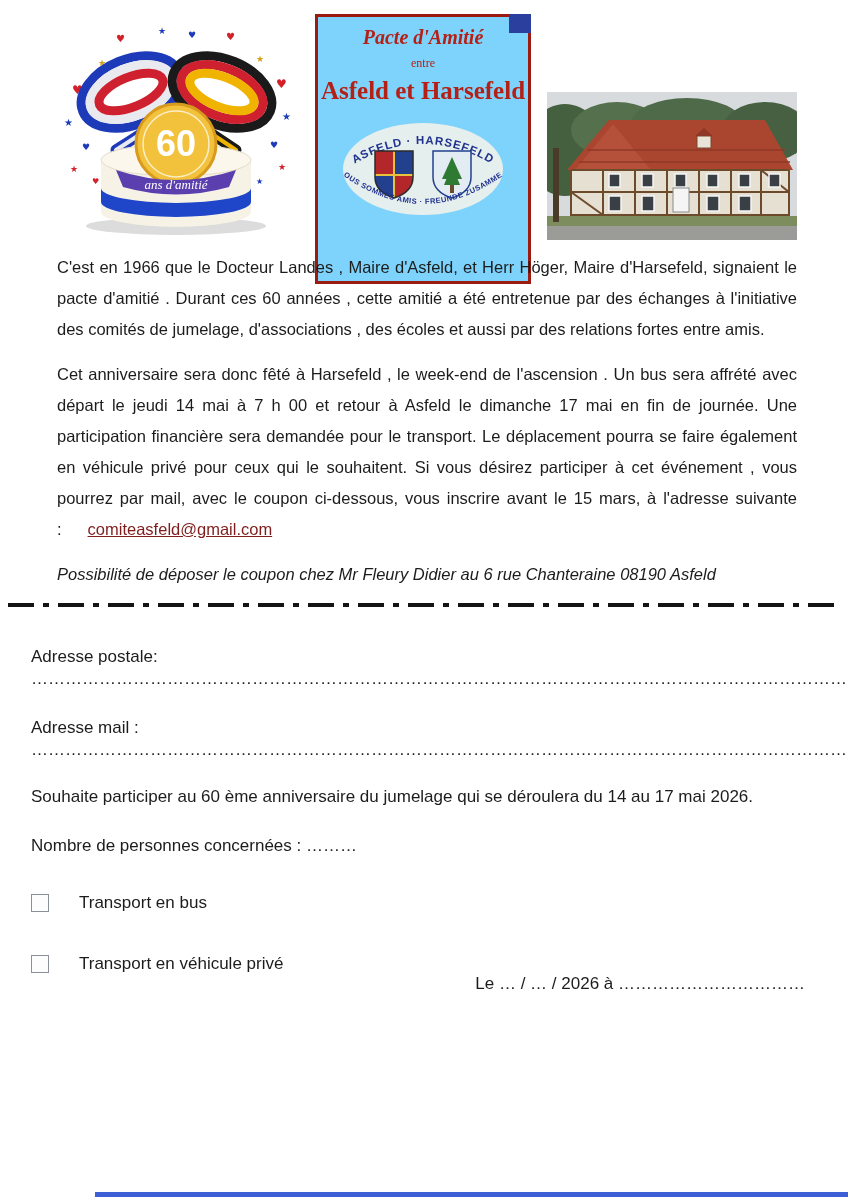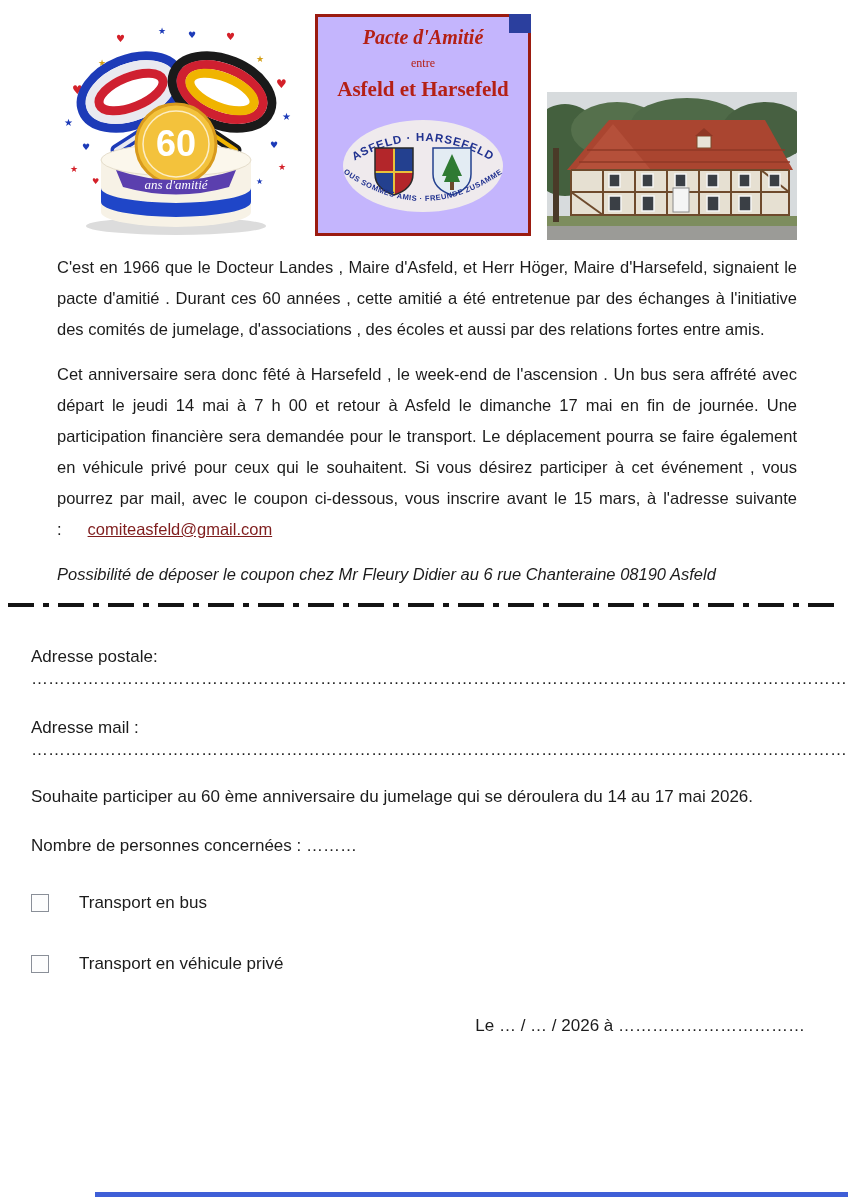--- a/index.html
+++ b/index.html
@@ -4,29 +4,29 @@
 <style>
   html,body{margin:0;padding:0;background:#888;}
   .page{
     position:relative;width:848px;height:1200px;margin:0 auto;
     background:#ffffff;overflow:hidden;
     font-family:"Liberation Sans",sans-serif;color:#1c1c1c;
   }
   
   .cake-wrap{position:absolute;left:58px;top:20px;width:237px;height:220px;}
   .emblem-box{
-    position:absolute;left:315px;top:14px;width:216px;height:222px;
-    background:#c4b5fd;border:3px solid #9b1b10;box-sizing:border-box;text-align:center;
+    position:absolute;left:315px;top:14px;width:216px;height:270px;
+    background:#7dd3fc;border:3px solid #9b1b10;box-sizing:border-box;text-align:center;
   }
   .emblem-corner{position:absolute;top:-3px;right:-3px;width:22px;height:19px;background:#2b3f9e;}
   .emblem-title{font-family:"Liberation Serif",serif;font-style:italic;font-weight:bold;
     color:#b42015;font-size:20px;margin-top:9px;}
   .emblem-entre{font-family:"Liberation Serif",serif;color:#b42015;font-size:12px;margin-top:7px;}
   .emblem-towns{font-family:"Liberation Serif",serif;font-weight:bold;color:#b42015;
-    font-size:21px;margin-top:6px;}
+    font-size:25px;margin-top:6px;}
   .emblem-art{margin-top:2px;}
   .photo-wrap{position:absolute;left:547px;top:92px;width:250px;height:148px;}
   
   .bodytext{position:absolute;left:57px;top:252px;width:740px;}
   .bodytext p{margin:0 0 14px 0;font-size:16.5px;line-height:31px;text-align:justify;}
   .note{font-style:italic;}
   .email-link{text-decoration:underline;margin-left:26px;color:#7f1d1d;}
   
   .cutline{
     position:absolute;left:8px;right:8px;top:603px;height:4px;
@@ -36,21 +36,21 @@
       #141414 35px,#141414 41px,
       transparent 41px,transparent 50px);
   }
   
   .form{position:absolute;left:31px;top:646px;right:31px;font-size:17px;}
   .form-line{white-space:pre-wrap;line-height:22px;}
   .mb1{margin-bottom:28px;} .mb2{margin-bottom:27px;} .mb3{margin-bottom:25px;}
   .mb4{margin-bottom:27px;} .mb5{margin-bottom:36px;}
   .check-row{display:flex;align-items:center;gap:8px;}
   .check-row.first{margin-bottom:41px;}
-  .check-row.second{margin-bottom:42px;}
+  .check-row.second{}
   .checkbox{width:16px;height:16px;border:1.5px solid #8a8f98;background:#fdfdfd;
     margin-right:22px;flex:0 0 auto;}
   .date-line{text-align:right;padding-right:12px;margin-bottom:32px;white-space:pre-wrap;}
   .signature-line{text-align:right;padding-right:2px;}
   
   .bottom-line{position:absolute;left:95px;right:0;bottom:3px;height:5px;background:#3f5fd7;}
 </style>
 </head>
 <body>
 

